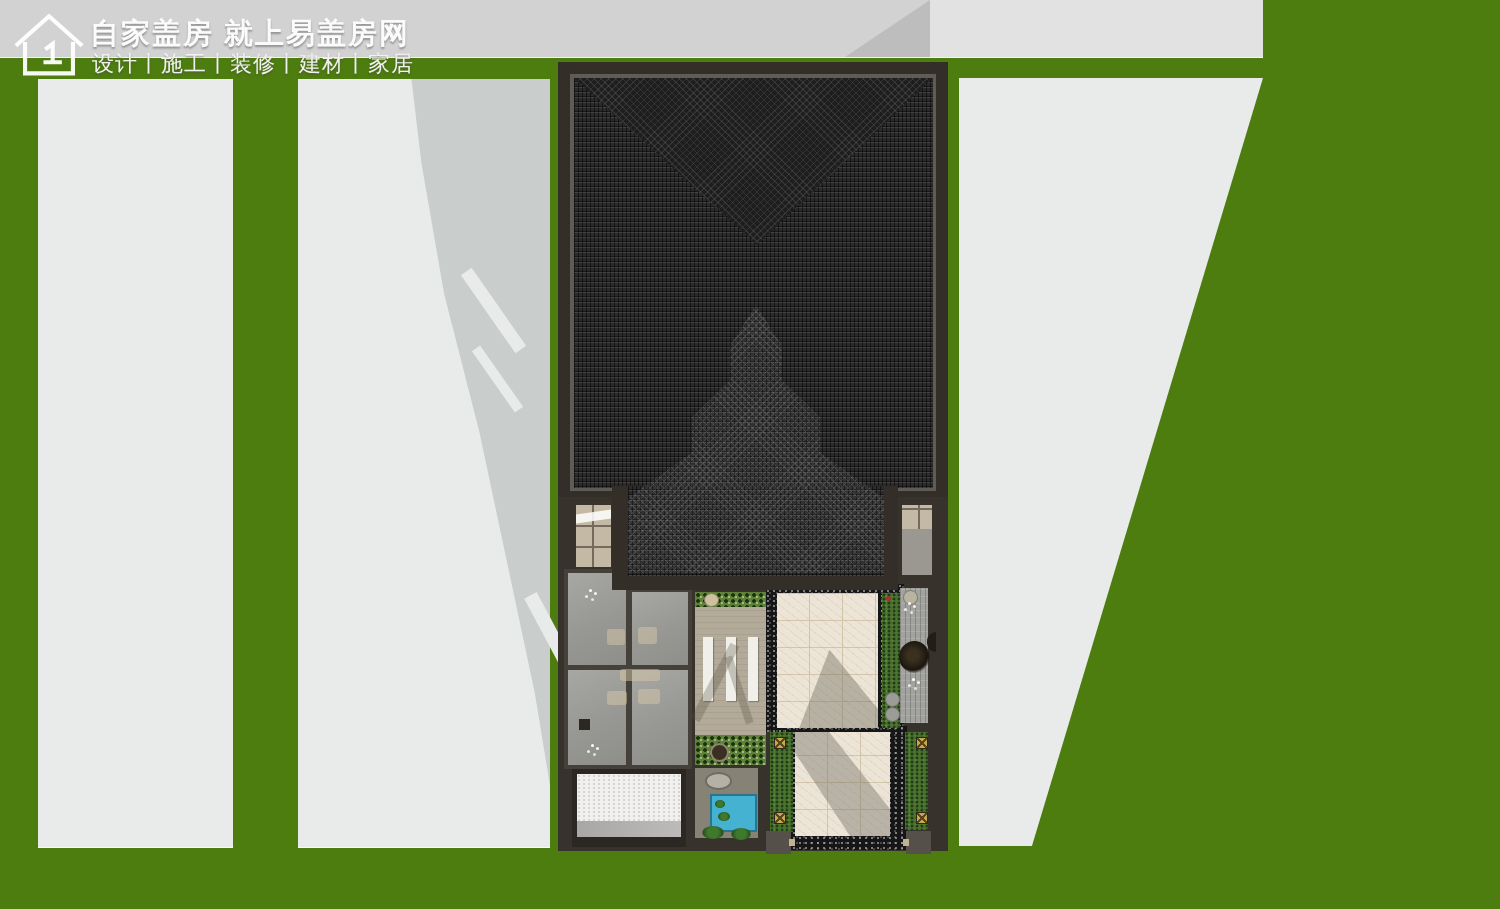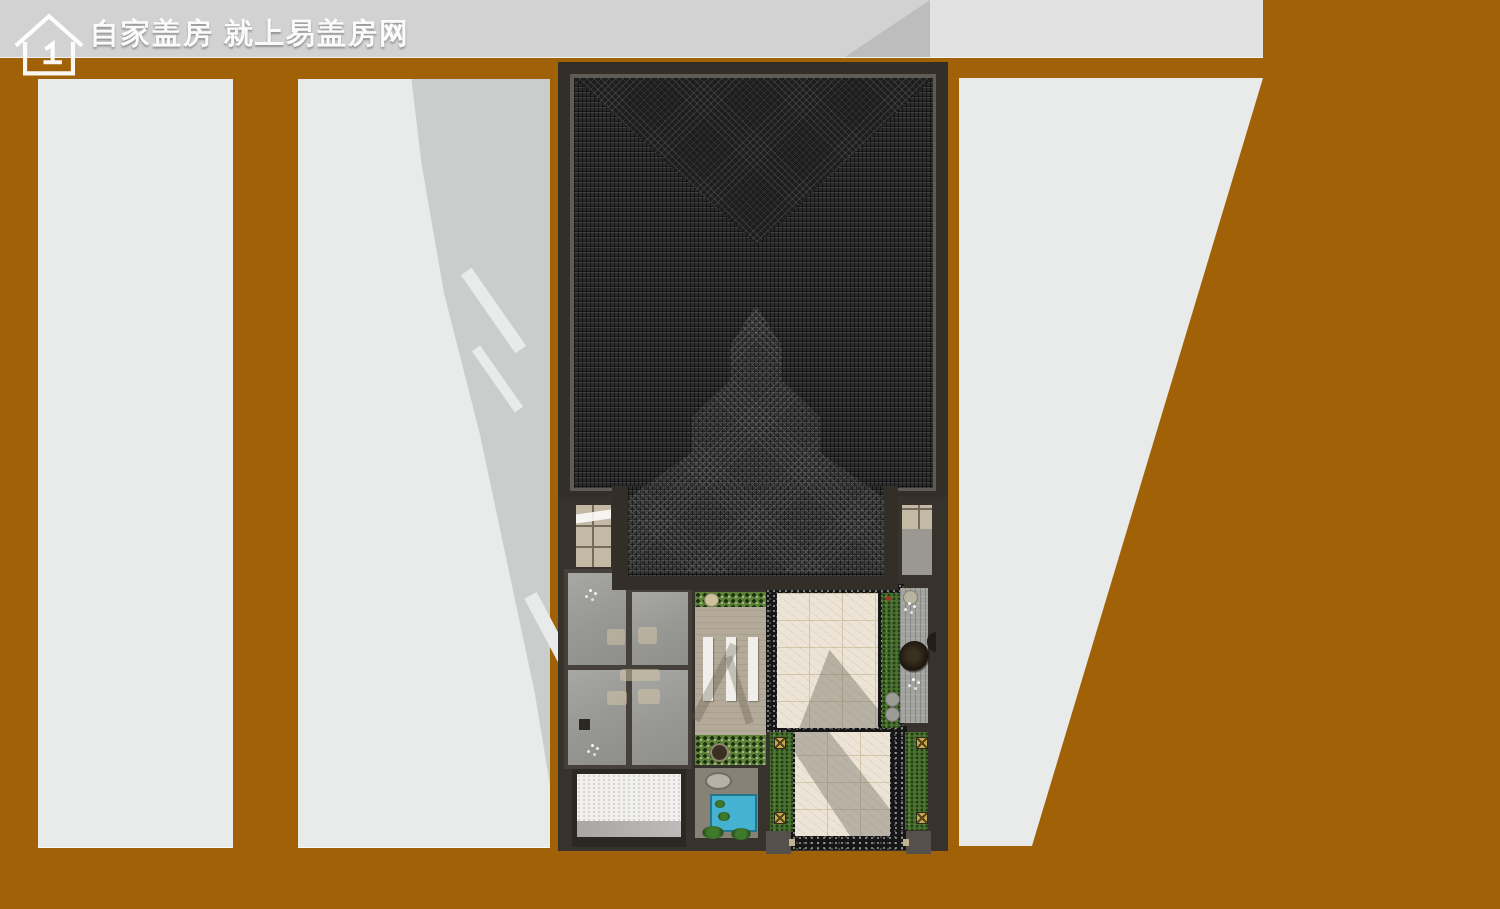--- a/index.html
+++ b/index.html
@@ -1,16 +1,16 @@
 <!DOCTYPE html>
 <html><head>
 <meta charset="utf-8">
 <style>
   html,body{margin:0;padding:0;background:#363636;}
-  .stage{position:relative;width:1500px;height:909px;overflow:hidden;background:#a16207;
+  .stage{position:relative;width:1500px;height:909px;overflow:hidden;background:#4d7c0f;
          font-family:"Liberation Sans",sans-serif;}
   .abs{position:absolute;}
 
   
   .strip{background:#d2d2d2;border-bottom:1px solid #f2f2f2;}
   .strip-right{background:#e2e2e2;border-bottom:1px solid #f6f6f6;}
   .strip-shadow{background:#bdbdbd;clip-path:polygon(0 100%,100% 0,100% 100%);}
   .logo-line1{color:#fbfbfb;font-size:29px;font-weight:bold;letter-spacing:2px;
               text-shadow:0 2px 2px rgba(70,70,70,.45);white-space:nowrap;}
   .logo-line2{color:#f1f1f1;font-size:22px;letter-spacing:1px;
@@ -98,20 +98,21 @@
   <div class="abs strip-right" style="left:930px;top:0;width:333px;height:57px;"></div>
 
   <div class="abs" style="left:14px;top:7px;width:70px;height:70px;z-index:50;">
     <svg width="70" height="70" viewBox="0 0 76 76" fill="none" stroke="#ffffff" stroke-opacity="0.95" stroke-width="4.5">
       <path d="M2,42 L38,10 L74,42"></path>
       <path d="M12,38 L12,72 L64,72 L64,38"></path>
       <path d="M34,46 L42,40 L42,60 M32,60 L52,60"></path>
     </svg>
   </div>
   <div class="abs logo-line1" style="left:90px;top:14px;z-index:50;">自家盖房 就上易盖房网</div>
+  <div class="abs logo-line2" style="left:92px;top:49px;z-index:50;">设计丨施工丨装修丨建材丨家居</div>
 
   <div class="abs band" style="left:38px;top:79px;width:195px;height:768px;"></div>
 
   <div class="abs band" style="left:298px;top:79px;width:252px;height:768px;">
     <div class="band2-shadow"></div>
     <div class="slash" style="left:148px;top:225px;width:95px;height:13px;transform:rotate(55deg);"></div>
     <div class="slash" style="left:162px;top:295px;width:75px;height:10px;transform:rotate(55deg);"></div>
     <div class="slash" style="left:190px;top:580px;width:160px;height:14px;transform:rotate(62deg);"></div>
   </div>
 

